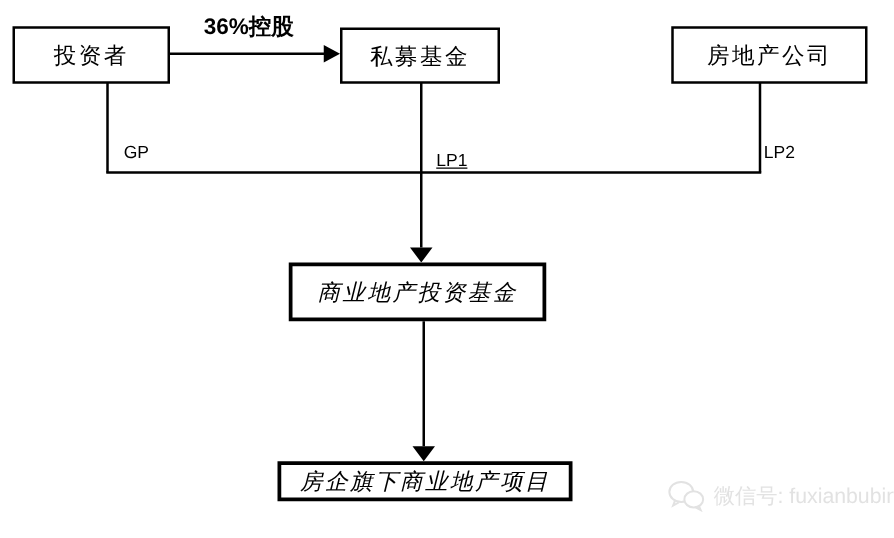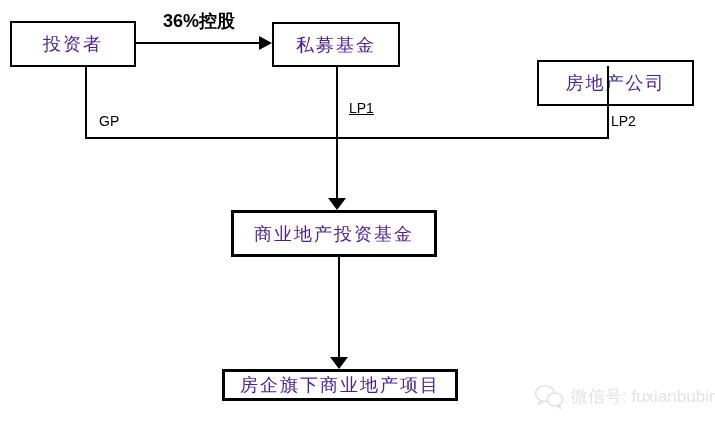--- a/index.html
+++ b/index.html
@@ -17,25 +17,25 @@
   }
   .node {
     position: absolute;
     box-sizing: border-box;
     border: 2px solid #000000;
     background: #ffffff;
     display: flex;
     align-items: center;
     justify-content: center;
     font-size: 18px;
-    color: #4c1d95;
+    color: #000000;
     letter-spacing: 2px;
     white-space: nowrap;
   }
-  .node.thick { border-width: 3px; }
+  .node.thick { border-width: 3px; font-style: italic; }
 
   .hline, .vline {
     position: absolute;
     background: #000000;
   }
   .hline { height: 2px; }
   .vline { width: 2px; }
 
   .arrow-right {
     position: absolute;
@@ -85,36 +85,36 @@
 <div id="stage">
 
   <div class="node" style="left:10px; top:21px; width:126px; height:46px;">
     <span>投资者</span>
   </div>
 
   <div class="node" style="left:272px; top:22px; width:128px; height:45px;justify-content:center;">
     <span>私募基金</span>
   </div>
 
-  <div class="node" style="left:537px; top:21px; width:157px; height:46px;margin-top:39px;">
+  <div class="node" style="left:537px; top:21px; width:157px; height:46px;">
     <span>房地产公司</span>
   </div>
 
   <div class="edge-label cn" style="left:163px; top:9px;">36%控股</div>
   <div class="hline" style="left:136px; top:42px; width:124px;"></div>
   <div class="arrow-right" style="left:259px; top:36px;"></div>
 
   <div class="vline" style="left:85px; top:66px; height:72px;"></div>
   <div class="vline" style="left:336px; top:66px; height:132px;"></div>
   <div class="vline" style="left:607px; top:66px; height:72px;"></div>
 
   <div class="hline" style="left:85px; top:137px; width:524px;"></div>
 
   <div class="edge-label" style="left:99px; top:113px;">GP</div>
-  <div class="edge-label" style="left:349px; top:100px;text-decoration:underline;">LP1</div>
+  <div class="edge-label" style="left:349px; top:120px;text-decoration:underline;">LP1</div>
   <div class="edge-label" style="left:567px; top:113px;margin-left:44px;">LP2</div>
 
   <div class="arrow-down" style="left:328px; top:198px;"></div>
 
   <div class="node thick" style="left:231px; top:210px; width:206px; height:47px;">
     <span>商业地产投资基金</span>
   </div>
 
   <div class="vline" style="left:338px; top:257px; height:100px;"></div>
   <div class="arrow-down" style="left:330px; top:357px;"></div>

